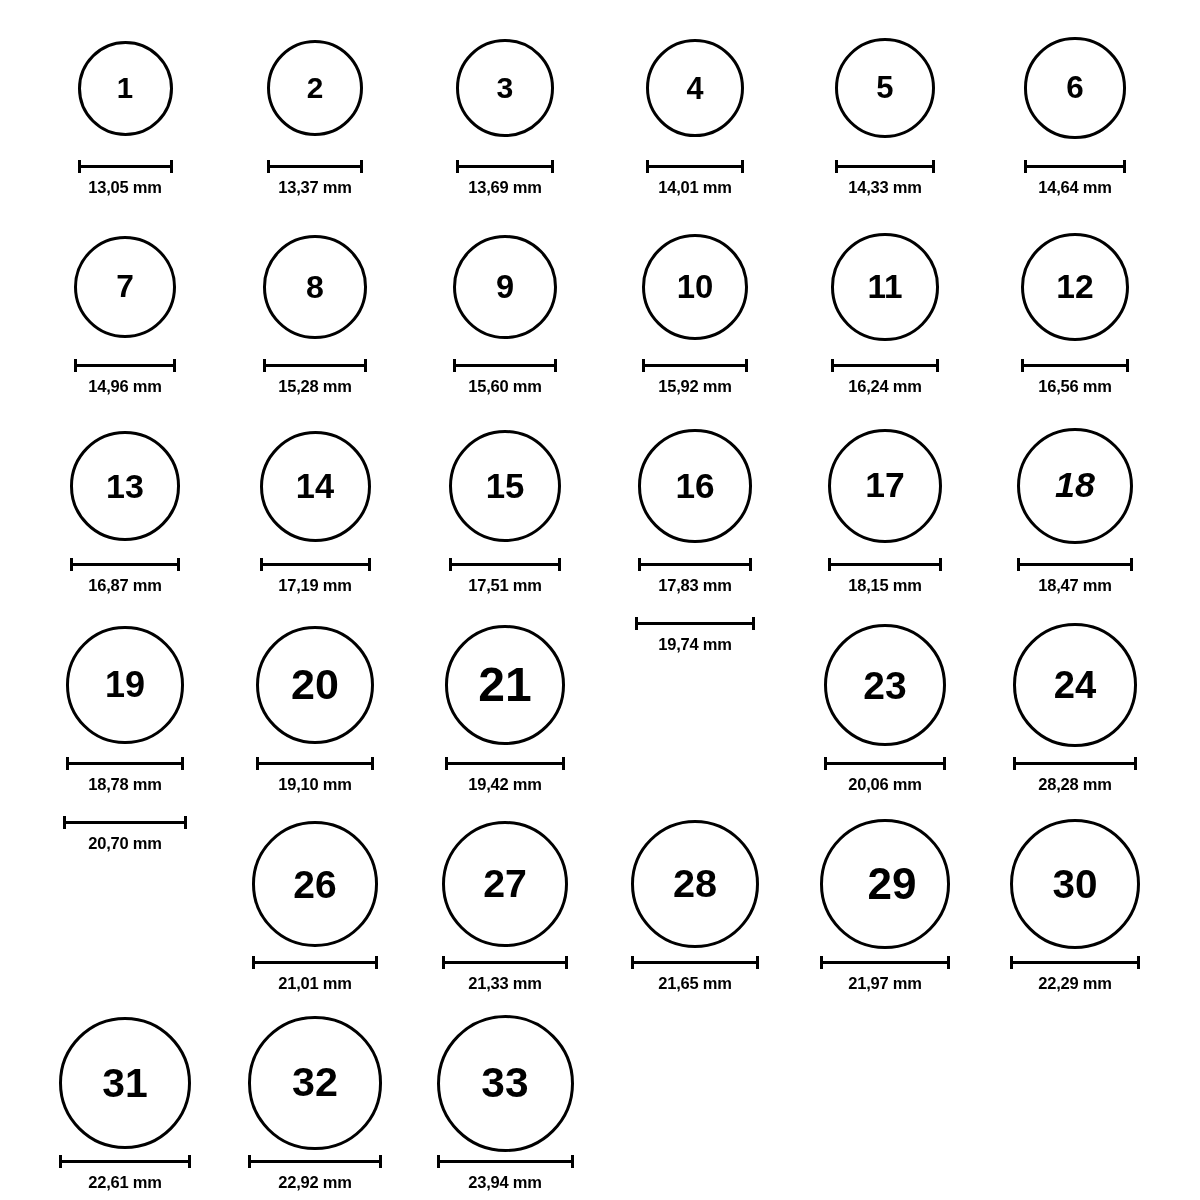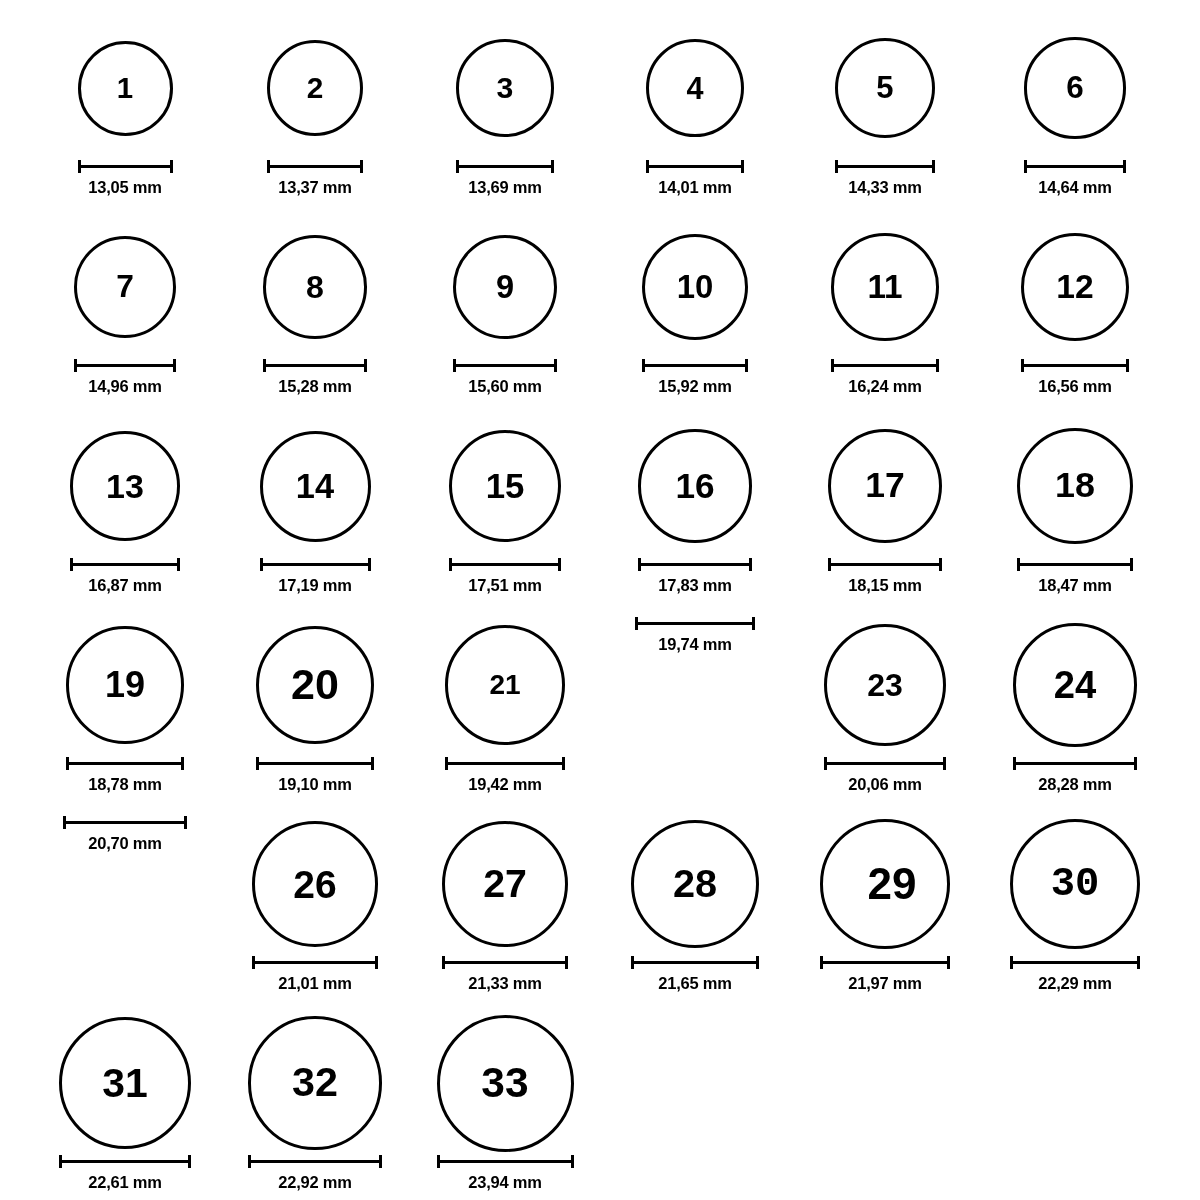--- a/index.html
+++ b/index.html
@@ -308,21 +308,21 @@
         <div class="bar" style="width: 114.7px;">
           <div class="line"></div>
           <div class="cap l"></div>
           <div class="cap r"></div>
         </div>
         <div class="mm">18,15 mm</div>
       </div>
       <div class="cell">
         <div class="ring-wrap">
           <div class="ring" style="width: 115.9px; height: 115.9px;">
-            <span class="ring-num" style="font-size: 35.9px;">18</span>
+            <span class="ring-num" style="font-size: 35.9px; font-style: italic;">18</span>
           </div>
         </div>
         <div class="bar" style="width: 115.9px;">
           <div class="line"></div>
           <div class="cap l"></div>
           <div class="cap r"></div>
         </div>
         <div class="mm">18,47 mm</div>
       </div>
       <div class="cell">
@@ -347,42 +347,42 @@
         <div class="bar" style="width: 118.3px;">
           <div class="line"></div>
           <div class="cap l"></div>
           <div class="cap r"></div>
         </div>
         <div class="mm">19,10 mm</div>
       </div>
       <div class="cell">
         <div class="ring-wrap">
           <div class="ring" style="width: 119.6px; height: 119.6px;">
-            <span class="ring-num" style="font-size: 28px;">21</span>
+            <span class="ring-num" style="font-size: 48px;">21</span>
           </div>
         </div>
         <div class="bar" style="width: 119.6px;">
           <div class="line"></div>
           <div class="cap l"></div>
           <div class="cap r"></div>
         </div>
         <div class="mm">19,42 mm</div>
       </div>
       <div class="cell">
         <div class="bar" style="width: 120.8px;">
           <div class="line"></div>
           <div class="cap l"></div>
           <div class="cap r"></div>
         </div>
         <div class="mm">19,74 mm</div>
       </div>
       <div class="cell">
         <div class="ring-wrap">
           <div class="ring" style="width: 122px; height: 122px;">
-            <span class="ring-num" style="font-size: 32px;">23</span>
+            <span class="ring-num" style="font-size: 39px;">23</span>
           </div>
         </div>
         <div class="bar" style="width: 122px;">
           <div class="line"></div>
           <div class="cap l"></div>
           <div class="cap r"></div>
         </div>
         <div class="mm">20,06 mm</div>
       </div>
       <div class="cell">
@@ -453,21 +453,21 @@
         </div>
         <div class="bar" style="width: 129.4px;">
           <div class="line"></div>
           <div class="cap l"></div>
           <div class="cap r"></div>
         </div>
         <div class="mm">21,97 mm</div>
       </div>
       <div class="cell">
         <div class="ring-wrap">
-          <div class="ring" style="width: 130.6px; height: 130.6px; font-family: Liberation Mono, monospace;">
+          <div class="ring" style="width: 130.6px; height: 130.6px;">
             <span class="ring-num" style="font-size: 40.5px;">30</span>
           </div>
         </div>
         <div class="bar" style="width: 130.6px;">
           <div class="line"></div>
           <div class="cap l"></div>
           <div class="cap r"></div>
         </div>
         <div class="mm">22,29 mm</div>
       </div>

